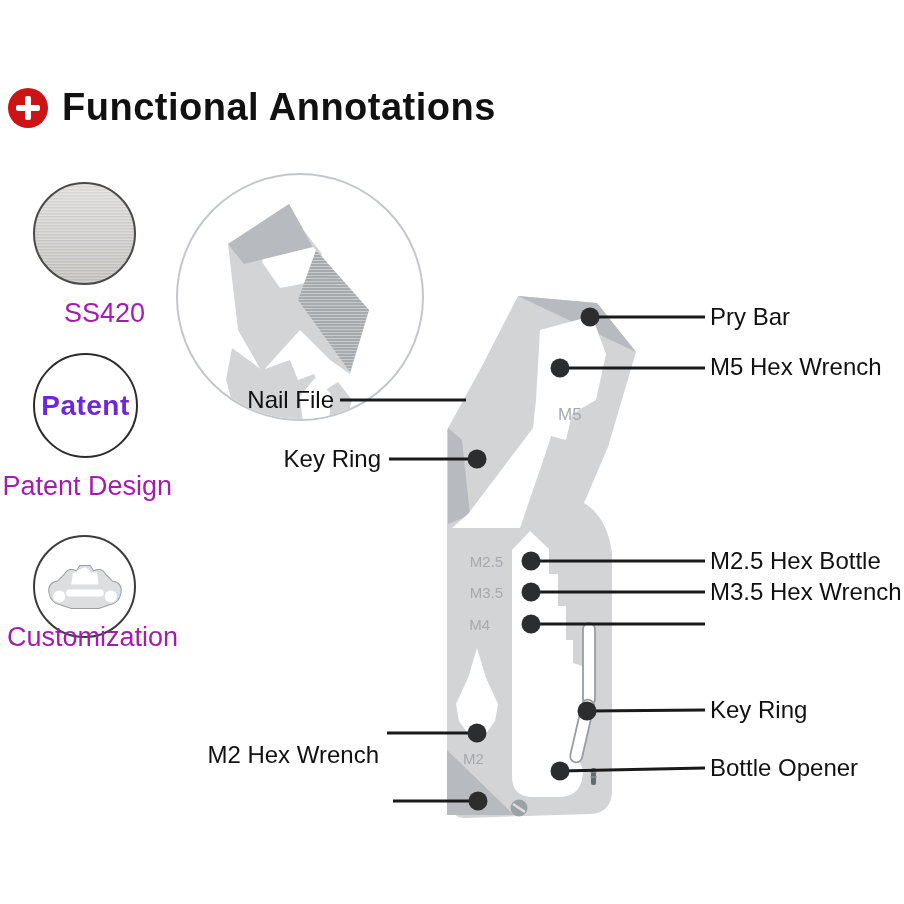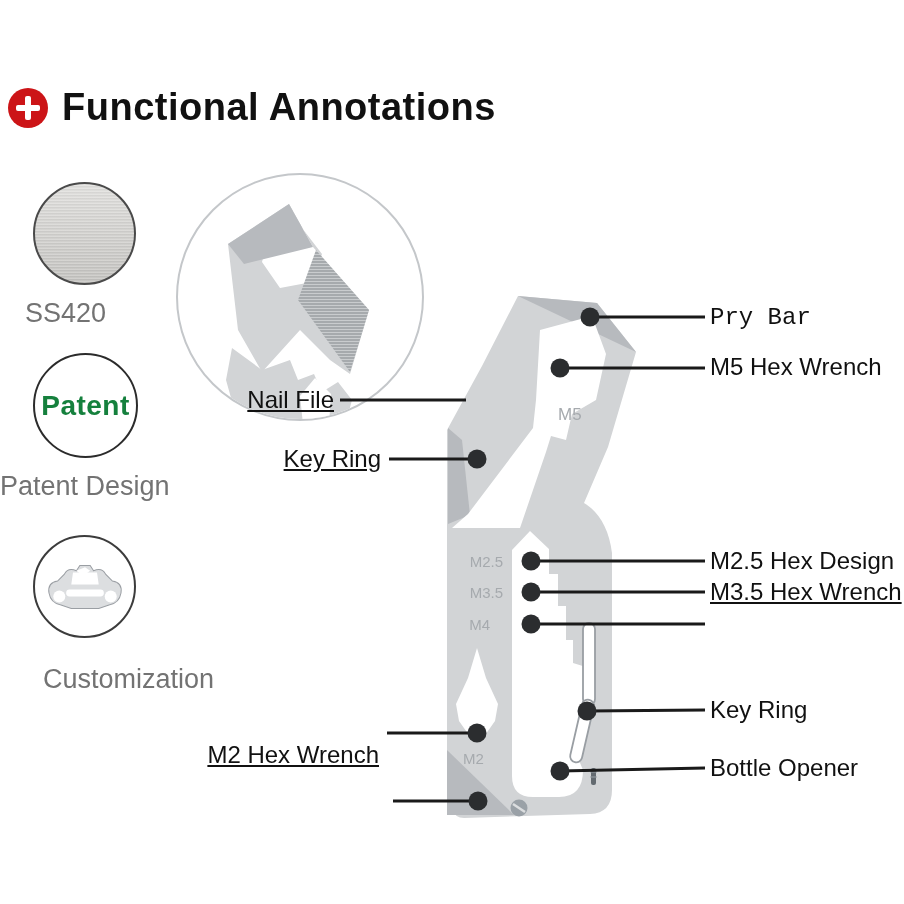--- a/index.html
+++ b/index.html
@@ -14,30 +14,30 @@
   .page-title{position:absolute;left:62px;top:86px;font-size:38px;font-weight:bold;
               letter-spacing:0.5px;white-space:nowrap;}
   
   .badge-circle{position:absolute;border-radius:50%;box-sizing:border-box;}
   .c-material{left:33px;top:182px;width:103px;height:103px;border:2px solid #4a4a4a;
      background:
        linear-gradient(180deg, rgba(255,255,255,.30), rgba(0,0,0,.06)),
        repeating-linear-gradient(0deg,#c8c7c4 0px,#c8c7c4 1px,#dddcd9 1px,#dddcd9 2px,#d2d1ce 2px,#d2d1ce 3px);}
   .c-patent{left:33px;top:353px;width:105px;height:105px;border:2px solid #2b2b2b;background:#fff;
             display:flex;align-items:center;justify-content:center;}
-  .c-patent .ptxt{font-size:28px;font-weight:bold;color:#15803d;letter-spacing:0.5px;}
+  .c-patent .ptxt{font-size:28px;font-weight:bold;color:#6d28d9;letter-spacing:0.5px;}
   .c-custom{left:33px;top:535px;width:103px;height:103px;border:2px solid #3c3c3c;background:#fff;
             display:flex;align-items:center;justify-content:center;}
-  .badge-label{position:absolute;font-size:27px;text-align:left;white-space:nowrap;color:#737373;}
+  .badge-label{position:absolute;font-size:27px;text-align:right;white-space:nowrap;color:#a21caf;}
   .l-material{left:25px;top:298px;width:120px;}
   .l-patent{left:0px;top:471px;width:172px;}
-  .l-custom{left:0px;top:664px;width:178px;margin-left:43px;}
+  .l-custom{left:0px;top:622px;width:178px;}
   
   .ann{position:absolute;font-size:24px;color:#111;white-space:nowrap;}
-  .ann.a-left{transform:translate(-100%,-50%);text-decoration:underline;}
+  .ann.a-left{transform:translate(-100%,-50%);}
   .ann.a-right{transform:translateY(-50%);}
   svg.diagram{position:absolute;left:0;top:0;}
 </style>
 </head>
 <body>
 
 <div id="stage">
 
   <div class="plus-badge"></div>
   <div class="page-title">Functional Annotations</div>
@@ -138,20 +138,20 @@
       <circle cx="477" cy="459" r="9.5"></circle>
       <circle cx="477" cy="733" r="9.5"></circle>
       <circle cx="478" cy="801" r="9.5"></circle>
     </g>
   </svg>
 
   <div class="ann a-left" style="left:334px;top:400px;">Nail File</div>
   <div class="ann a-left" style="left:381px;top:459px;">Key Ring</div>
   <div class="ann a-left" style="left:379px;top:733px;margin-top:22px;">M2 Hex Wrench</div>
 
-  <div class="ann a-right" style="left:710px;top:317px;font-family:Liberation Mono, monospace;">Pry Bar</div>
+  <div class="ann a-right" style="left:710px;top:317px;">Pry Bar</div>
   <div class="ann a-right" style="left:710px;top:367px;text-align:center;">M5 Hex Wrench</div>
-  <div class="ann a-right" style="left:710px;top:561px;">M2.5 Hex Design</div>
-  <div class="ann a-right" style="left:710px;top:592px;text-decoration:underline;">M3.5 Hex Wrench</div>
+  <div class="ann a-right" style="left:710px;top:561px;">M2.5 Hex Bottle</div>
+  <div class="ann a-right" style="left:710px;top:592px;">M3.5 Hex Wrench</div>
   <div class="ann a-right" style="left:710px;top:710px;">Key Ring</div>
   <div class="ann a-right" style="left:710px;top:768px;text-align:center;">Bottle Opener</div>
 
 </div>
 
 </body></html>

